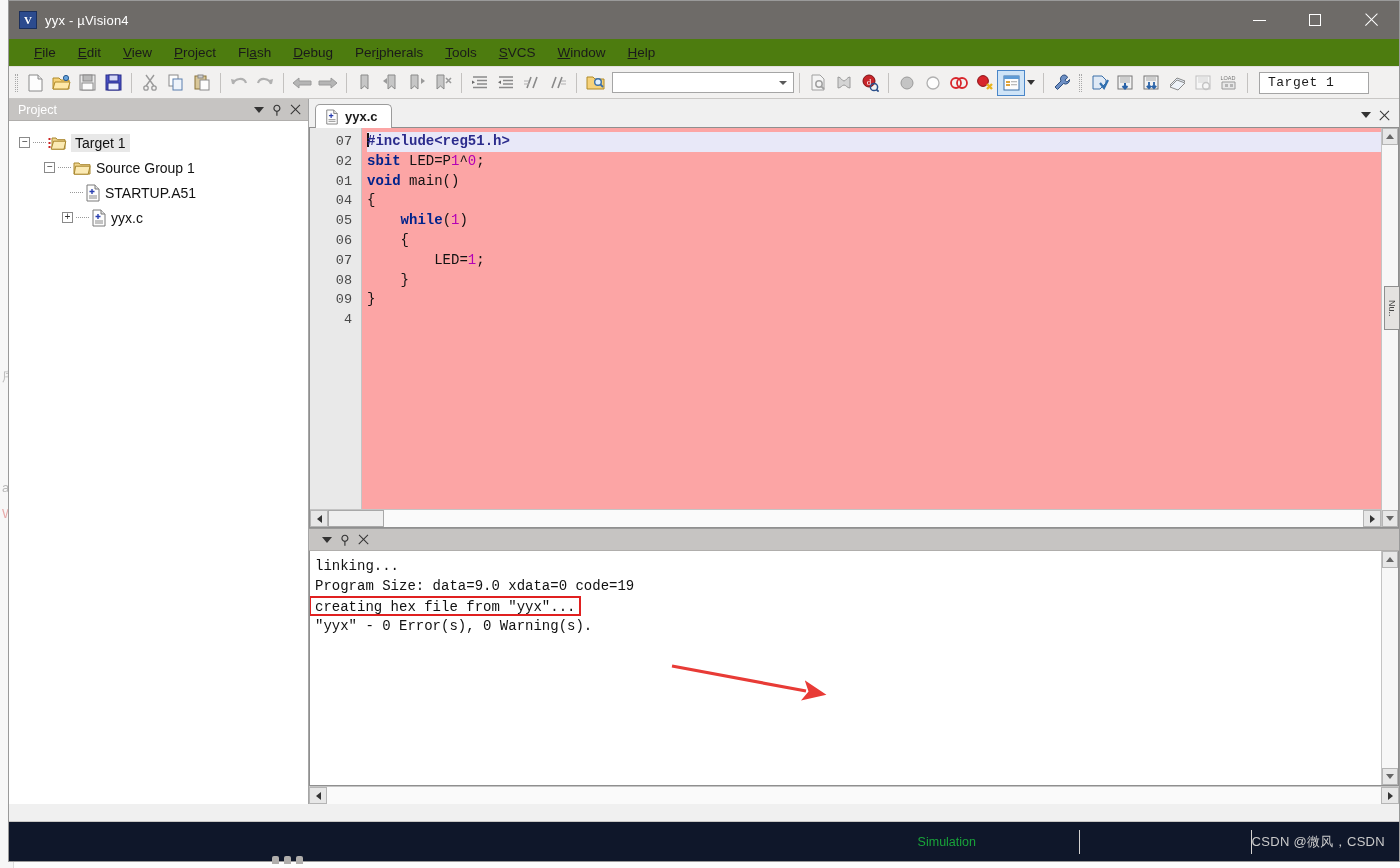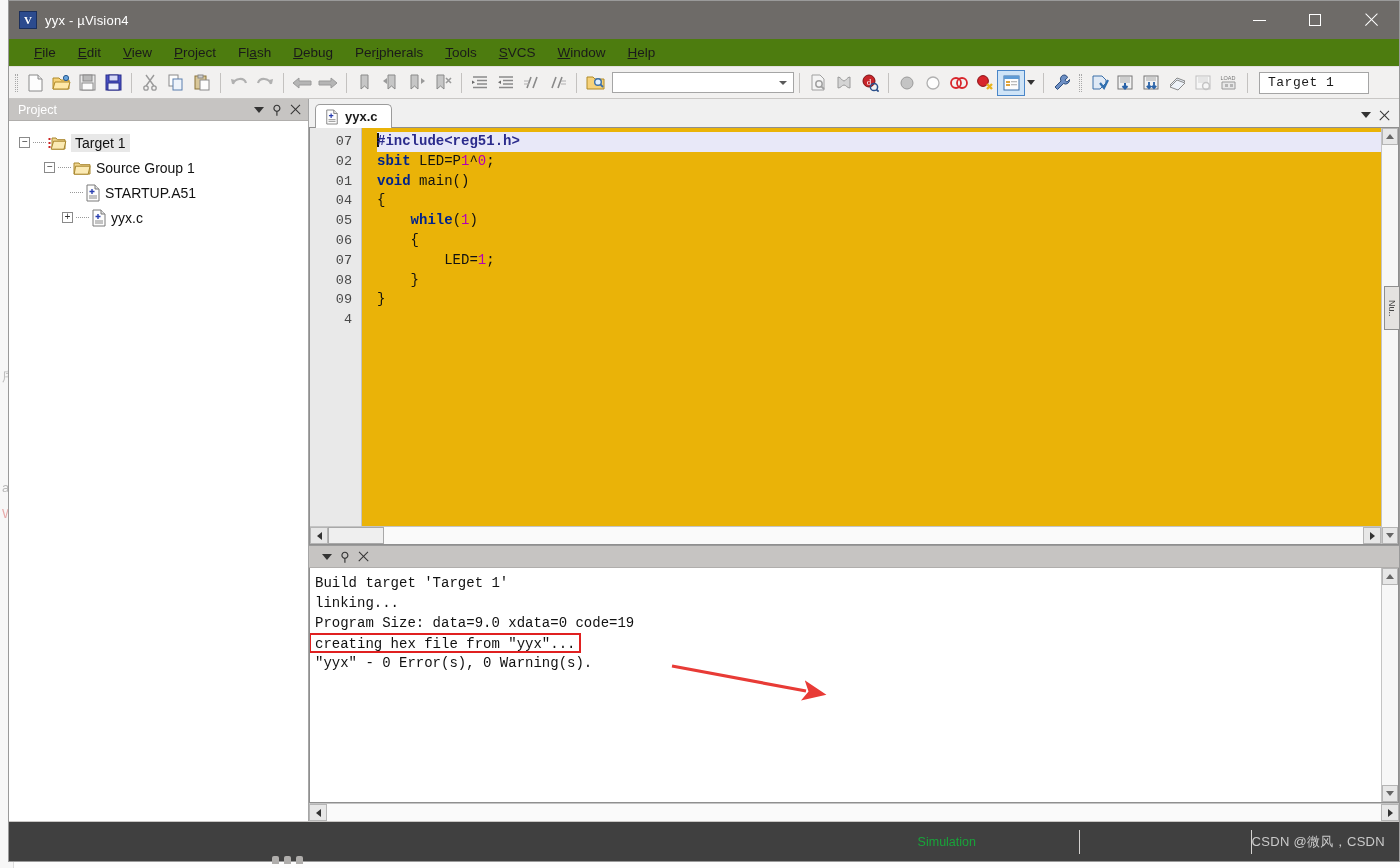--- a/index.html
+++ b/index.html
@@ -213,21 +213,21 @@
   .editor-inner { flex: 1; display: flex; min-height: 0; background: #ffffff; overflow: hidden; }
   .gutter {
     width: 52px; min-width: 52px;
     background: #e9e9e9; border-right: 1px solid #c4c4c4;
     padding-top: 4px;
     font-family: "Liberation Mono", monospace; font-size: 13.5px; color: #4a4a4a;
     text-align: right;
   }
   .gutter div { height: 19.8px; line-height: 19.8px; padding-right: 9px; }
   .codearea {
-    flex: 1; padding-top: 4px; padding-left: 15px; background: #eab308;
+    flex: 1; padding-top: 4px; padding-left: 5px; background: #fca5a5;
     font-family: "Liberation Mono", monospace; font-size: 14px;
     white-space: pre; overflow: hidden;
   }
   .codeline { height: 19.8px; line-height: 19.8px; }
   .codeline.cur { background: #e8e8f8; }
   .cur-caret {
     display: inline-block; width: 1.5px; height: 14px; background: #111;
     vertical-align: -2px; margin-right: -1.5px;
   }
   .k-pre { color: #2b2b8c; font-weight: bold; }
@@ -288,23 +288,23 @@
   .anno-layer { position: absolute; left: 0; top: 0; width: 1400px; height: 868px; pointer-events: none; }
   .anno-text {
     position: absolute; left: 814px; top: 693px;
     color: #e83b36; font-size: 22px;
     font-family: "DejaVu Sans", sans-serif;
     white-space: nowrap;
   }
 
   
   .statusbar {
-    height: 40px; min-height: 24px; background: #404040;
+    height: 40px; min-height: 24px; background: #0f172a;
     border-top: 1px solid #c9c7c5;
-    display: flex; align-items: center;
+    display: flex; align-items: center; margin-top: 17px;
   }
   .status-cell {
     height: 24px; display: flex; align-items: center; padding: 0 10px;
     font-size: 12.5px; color: #333333;
     border-right: 1px solid #d4d2d0;
   }
   .status-cell.flexi { flex: 1; border-right: none; }
   .status-sim { color: #19a33a; width: 172px; }
   .status-w { width: 172px; }
   .status-wm {
@@ -785,21 +785,21 @@
                 <div class="cap-caret"></div>
               </div>
             <div class="cap-btn">
                 <div class="cap-pin">⚲</div>
               </div>
             <div class="cap-btn">
                 <div class="cap-x"></div>
               </div>
           </div>
           <div class="build-body">
-            <div class="build-text" id="buildtext"><div class="bline">Build target 'Target 1'</div><div class="bline">linking...</div><div class="bline">Program Size: data=9.0 xdata=0 code=19</div><div class="bline"><span class="bline boxed">creating hex file from "yyx"...</span></div><div class="bline">"yyx" - 0 Error(s), 0 Warning(s).</div></div>
+            <div class="build-text" id="buildtext"><div class="bline">linking...</div><div class="bline">Program Size: data=9.0 xdata=0 code=19</div><div class="bline"><span class="bline boxed">creating hex file from "yyx"...</span></div><div class="bline">"yyx" - 0 Error(s), 0 Warning(s).</div></div>
             <div class="vscroll">
               <div class="sb-btn">
                   <div class="sb-up"></div>
                 </div>
               <div class="sb-track"></div>
               <div class="sb-btn">
                   <div class="sb-down"></div>
                 </div>
             </div>
           </div>

